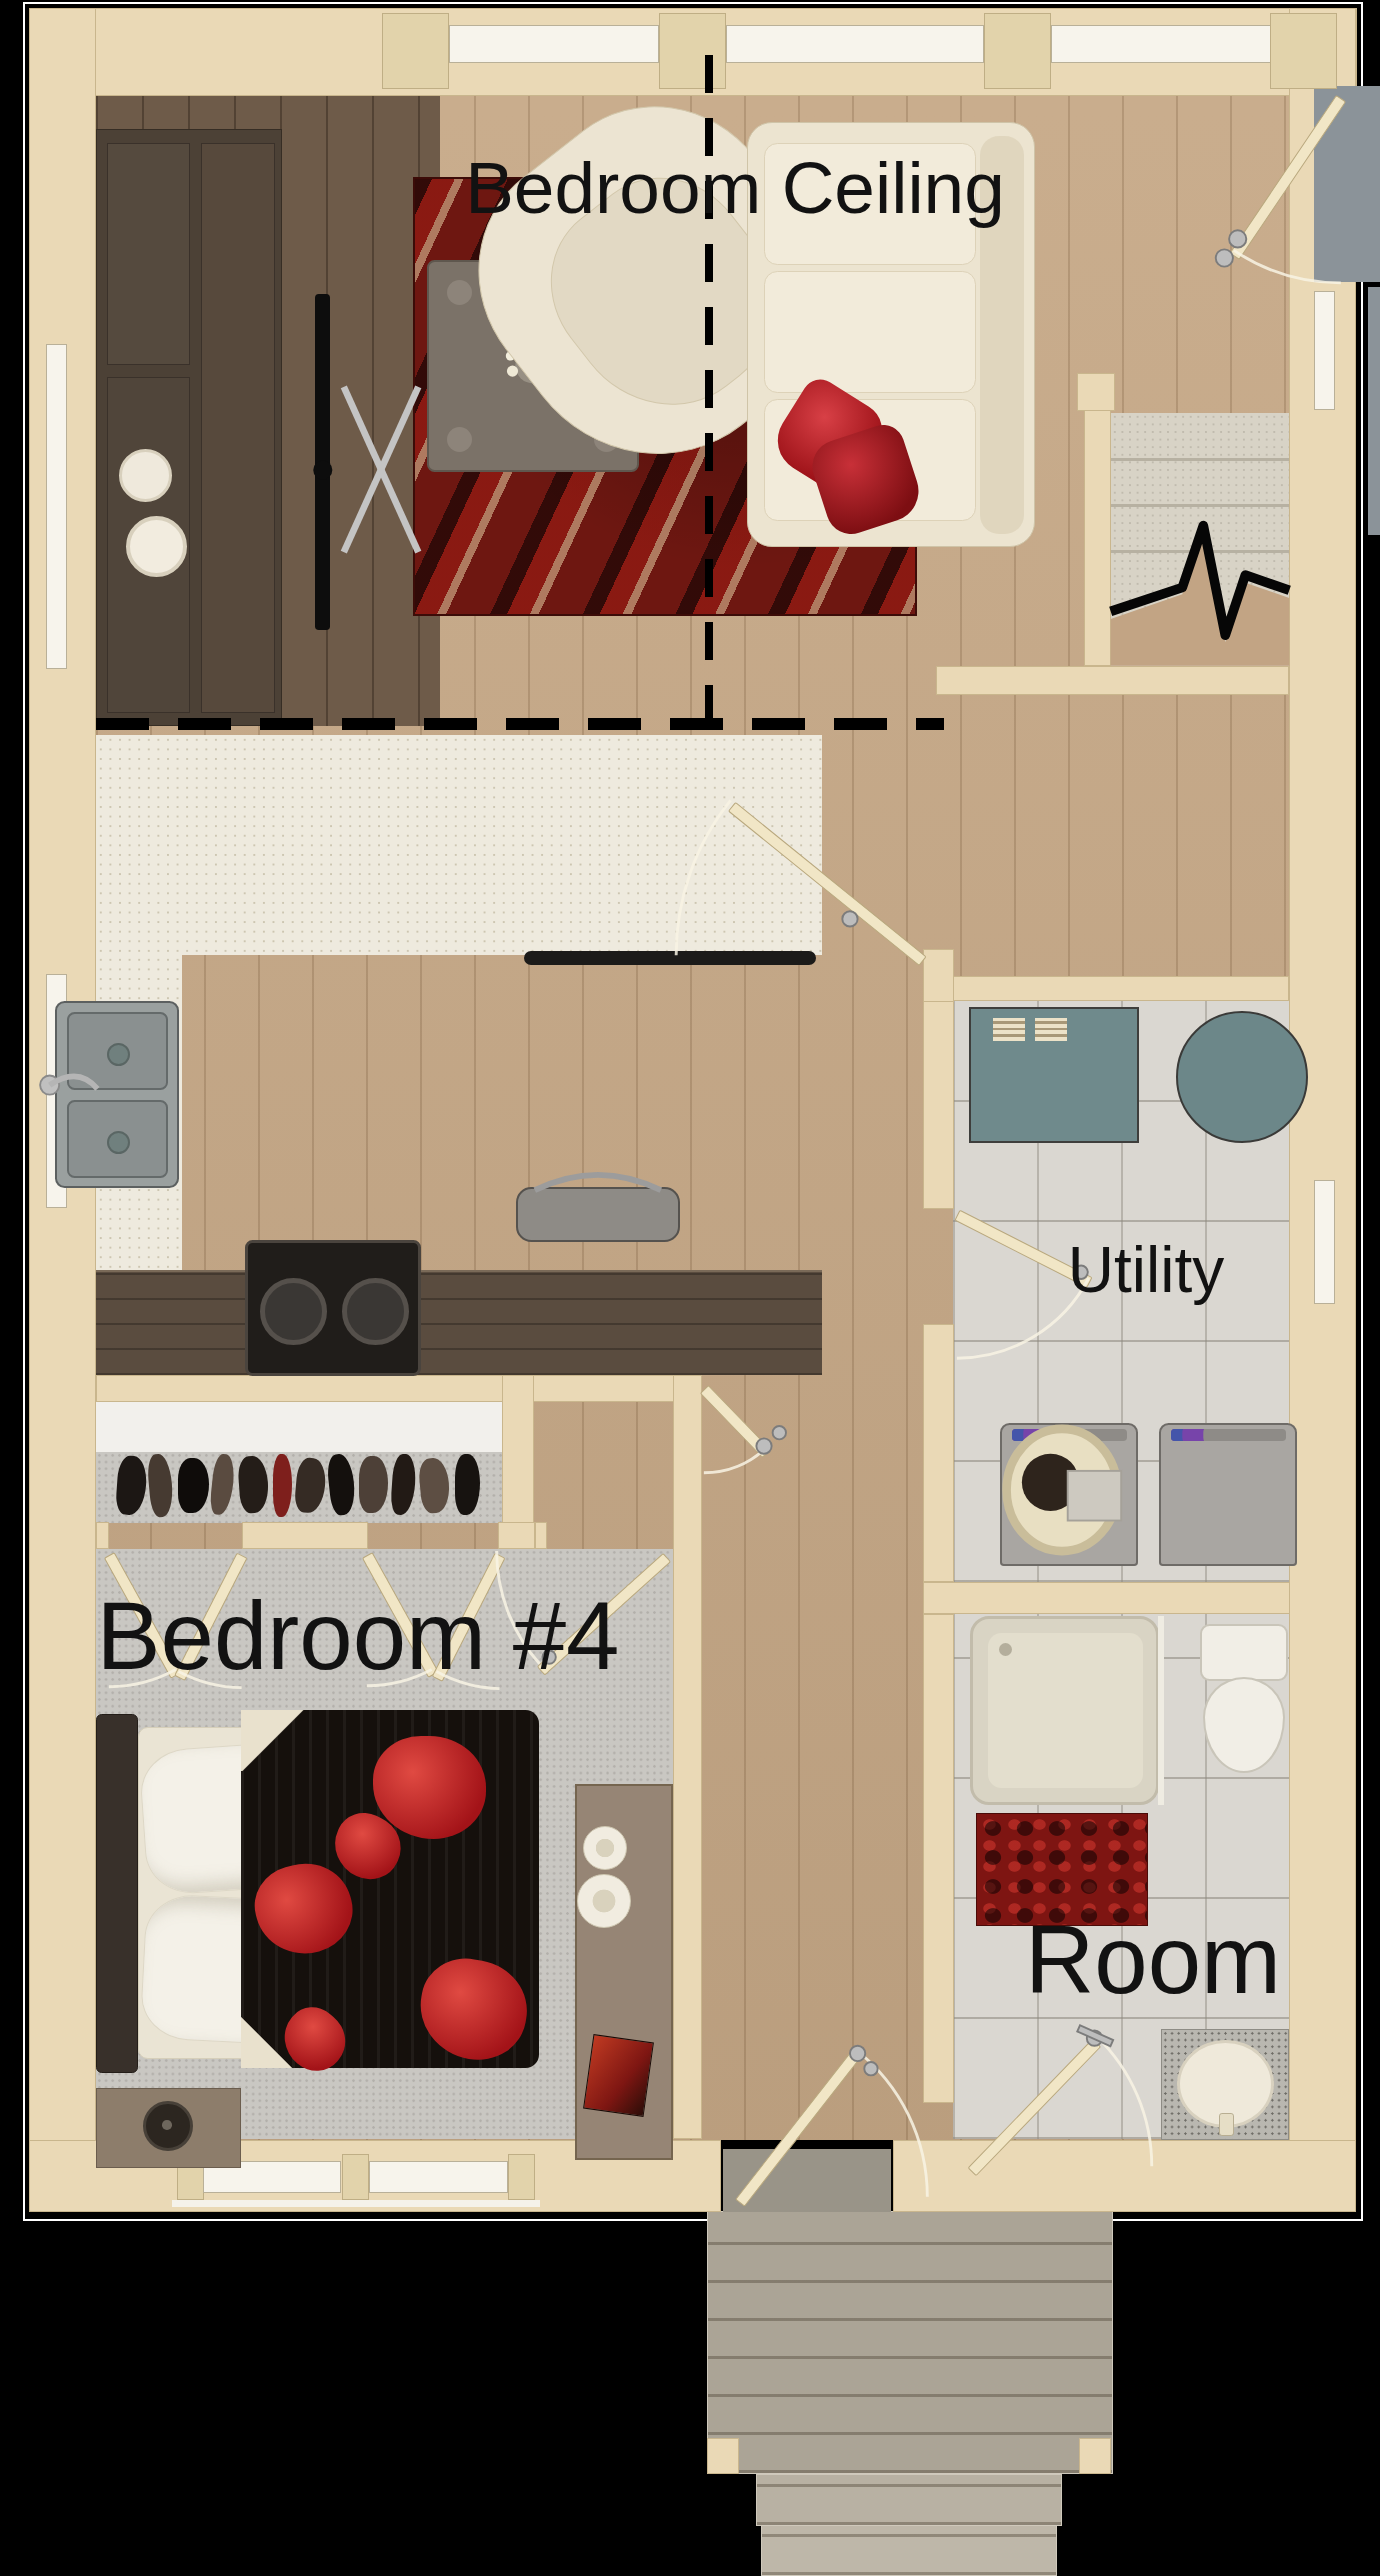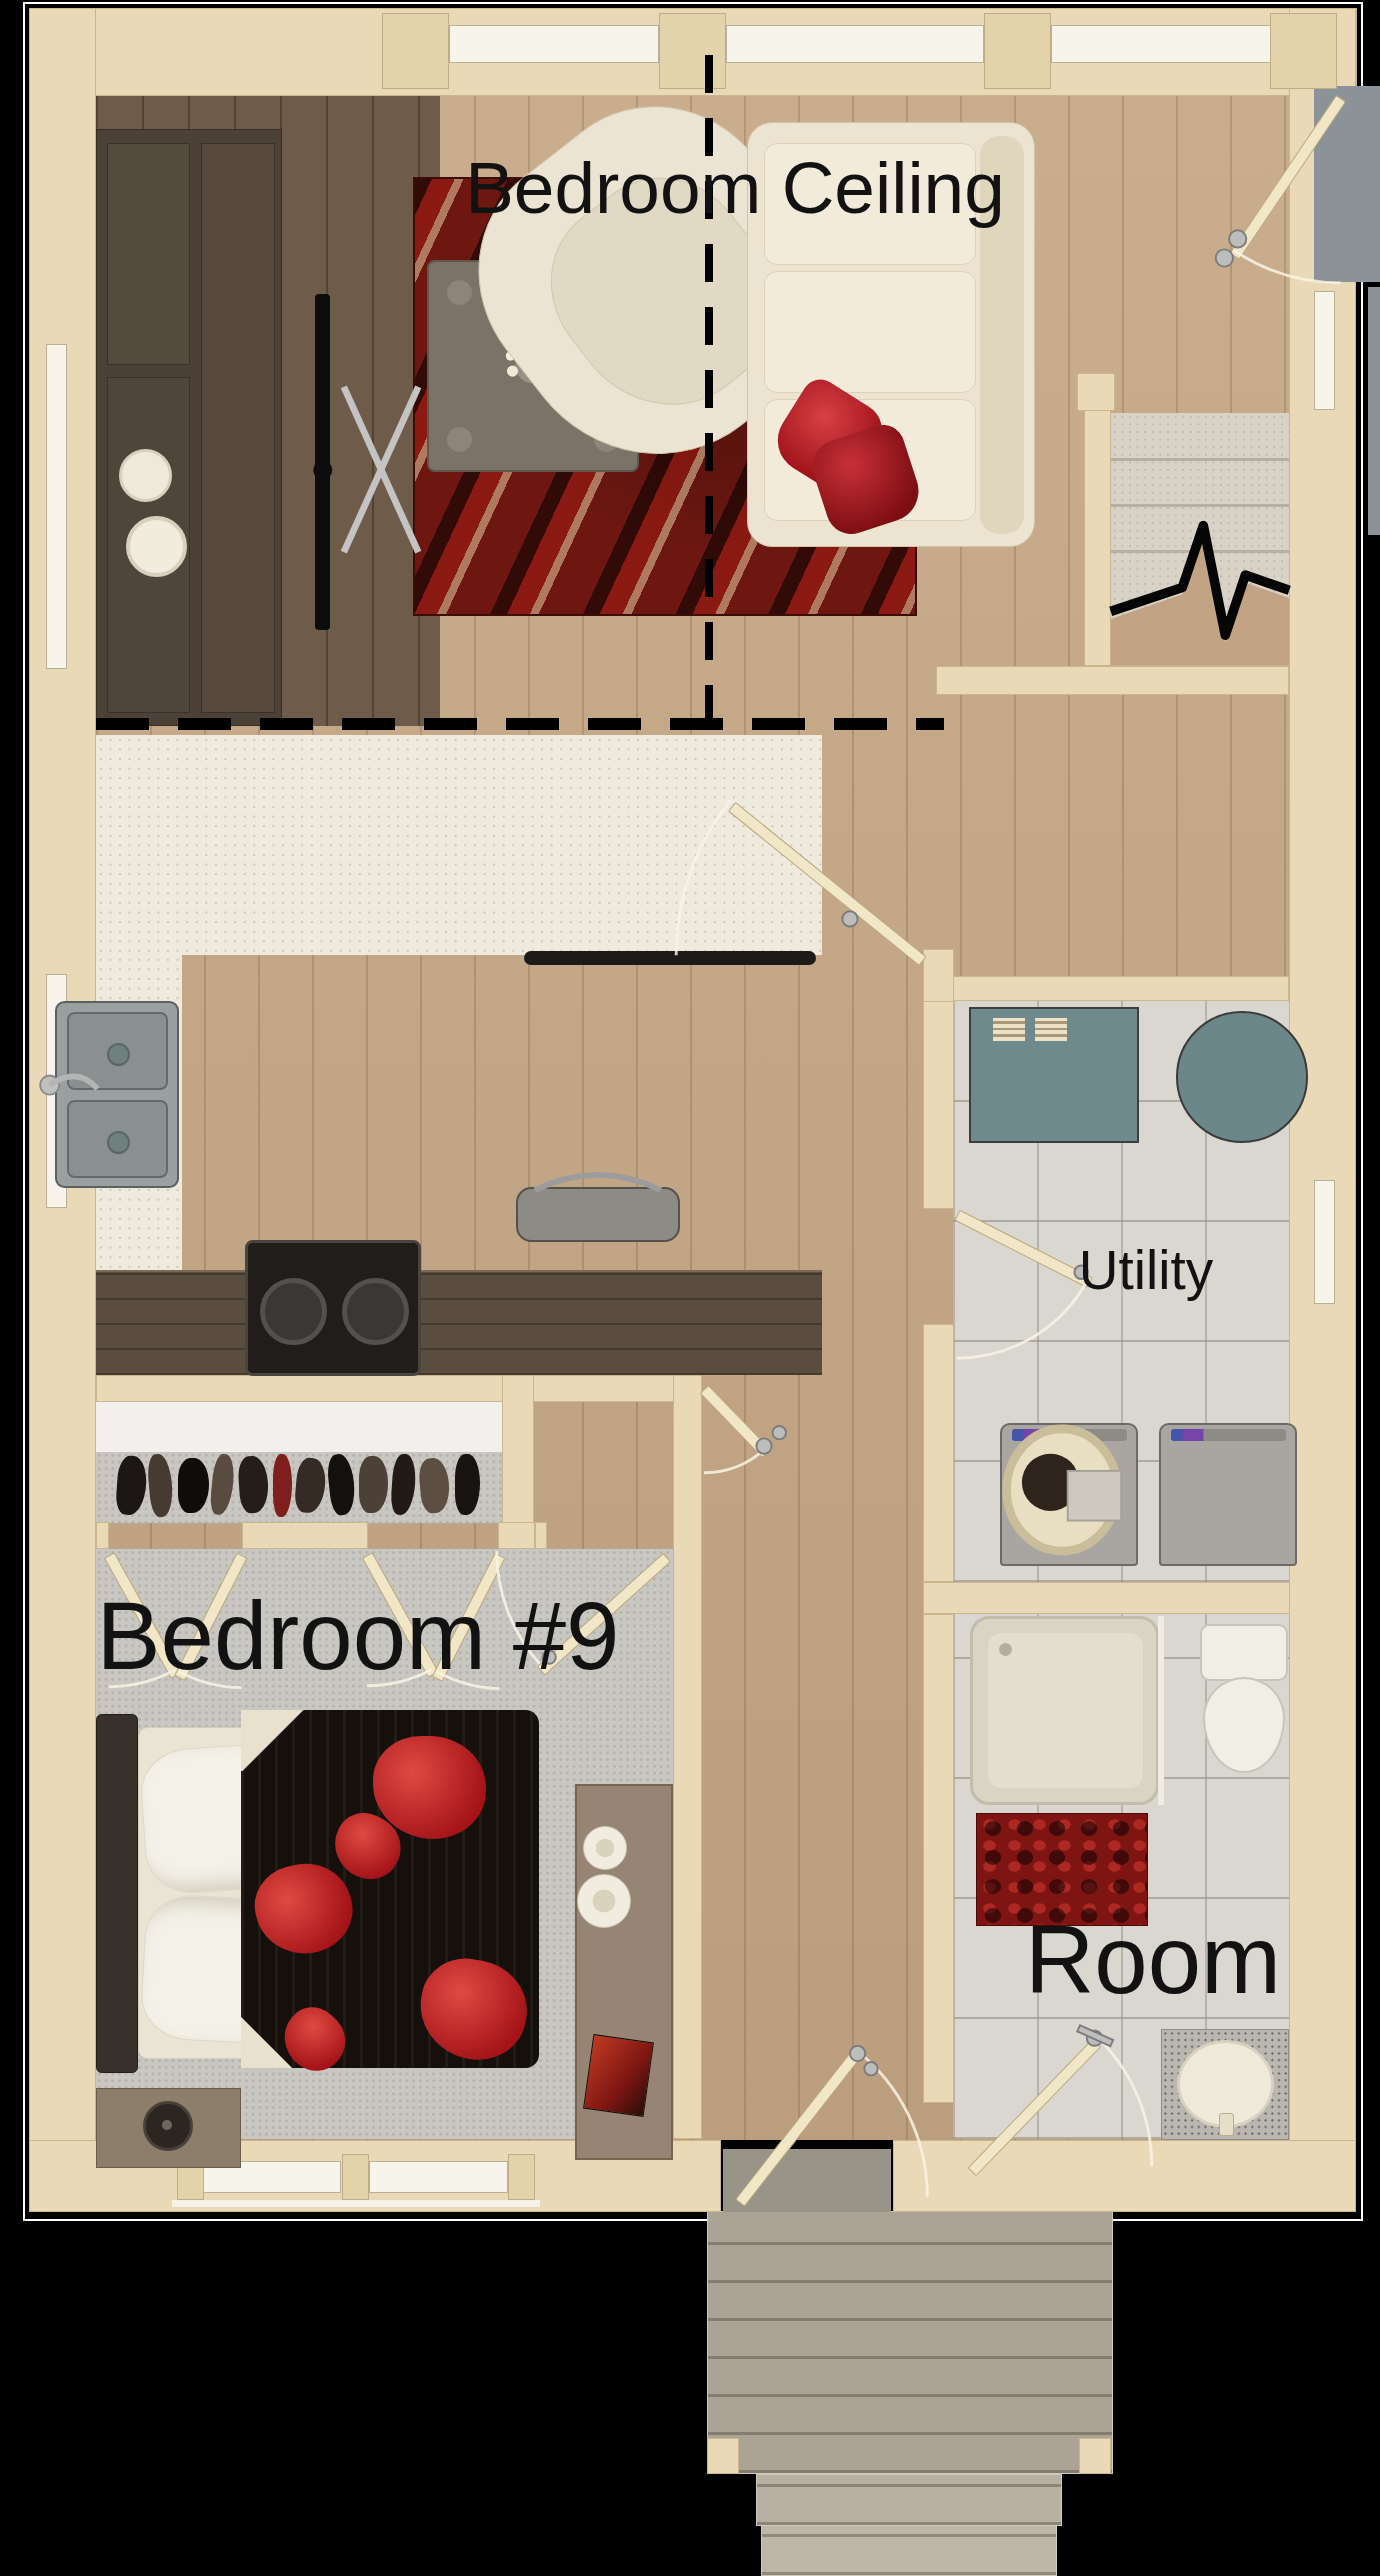--- a/index.html
+++ b/index.html
@@ -275,18 +275,18 @@
         <circle cx="912" cy="2166" r="7"></circle>
       <circle cx="1146" cy="2134" r="8"></circle>
       <rect x="1128" y="2128" width="38" height="7" transform="rotate(24 1147 2131)"></rect>
     </g>
   </svg>
 
   <div class="abs dash-v" style="left:705px;top:55px;width:7.6px;height:671px;"></div>
   <div class="abs dash-h" style="left:96px;top:718px;width:848px;height:12.4px;"></div>
 
   <div class="label" style="left:735px;top:187px;font-size:73px;">Bedroom Ceiling</div>
-  <div class="label" style="left:1146px;top:1270px;font-size:55px;">Utility</div>
-  <div class="label" style="left:358px;top:1636px;font-size:96px;">Bedroom #9</div>
+  <div class="label" style="left:1146px;top:1270px;font-size:64px;">Utility</div>
+  <div class="label" style="left:358px;top:1636px;font-size:96px;">Bedroom #4</div>
   <div class="label" style="left:1153px;top:1960px;font-size:96px;">Room</div>
 
 </div>
 
 
 </body></html>

